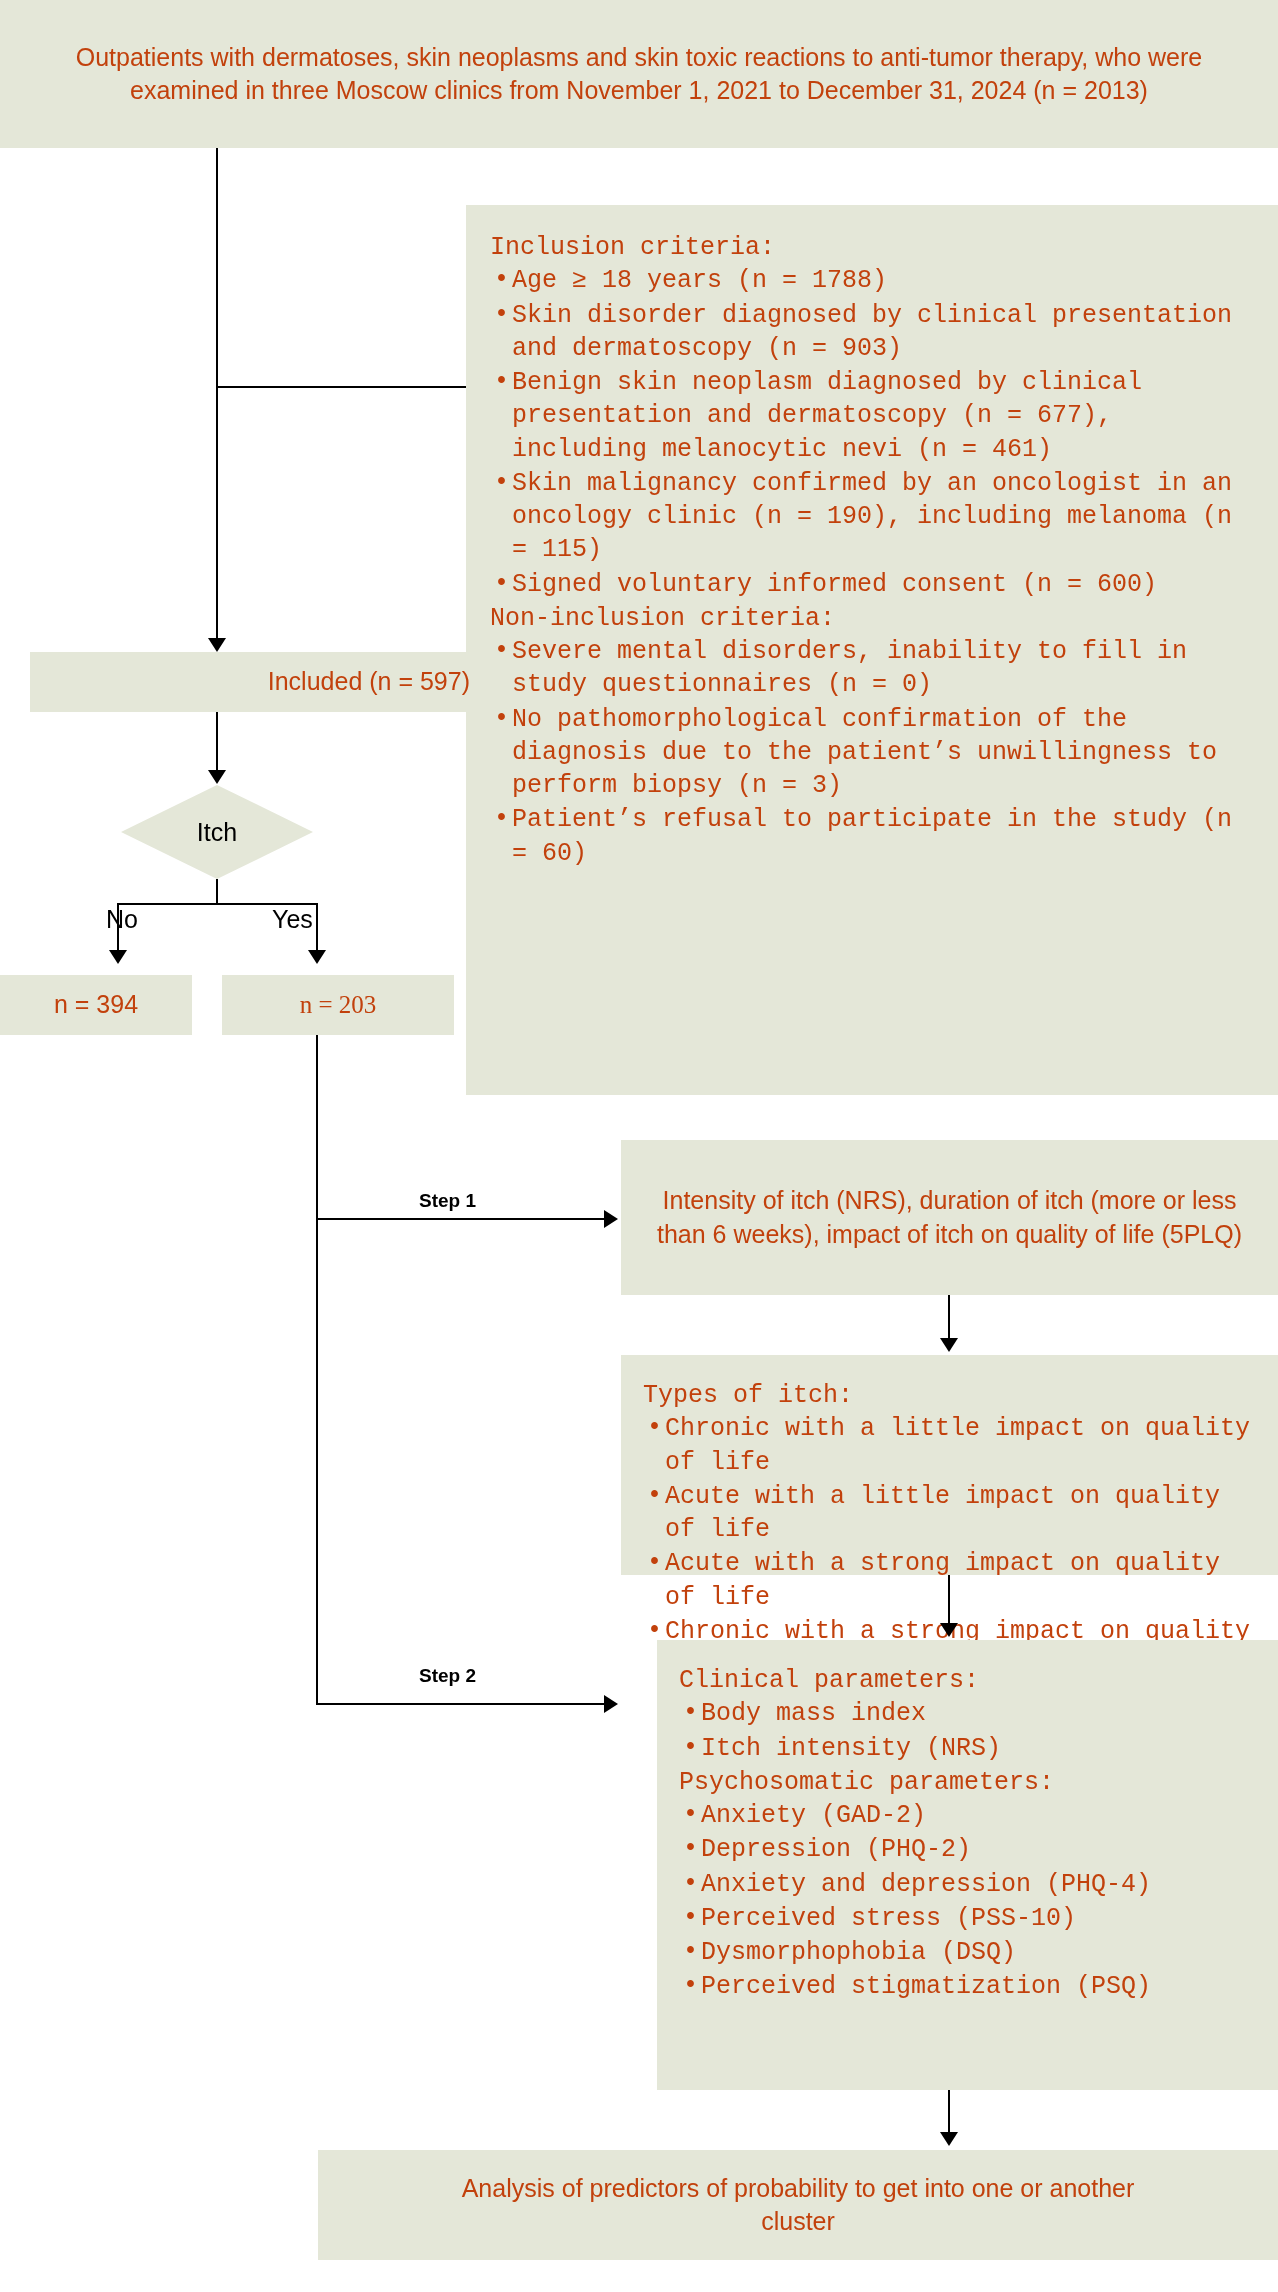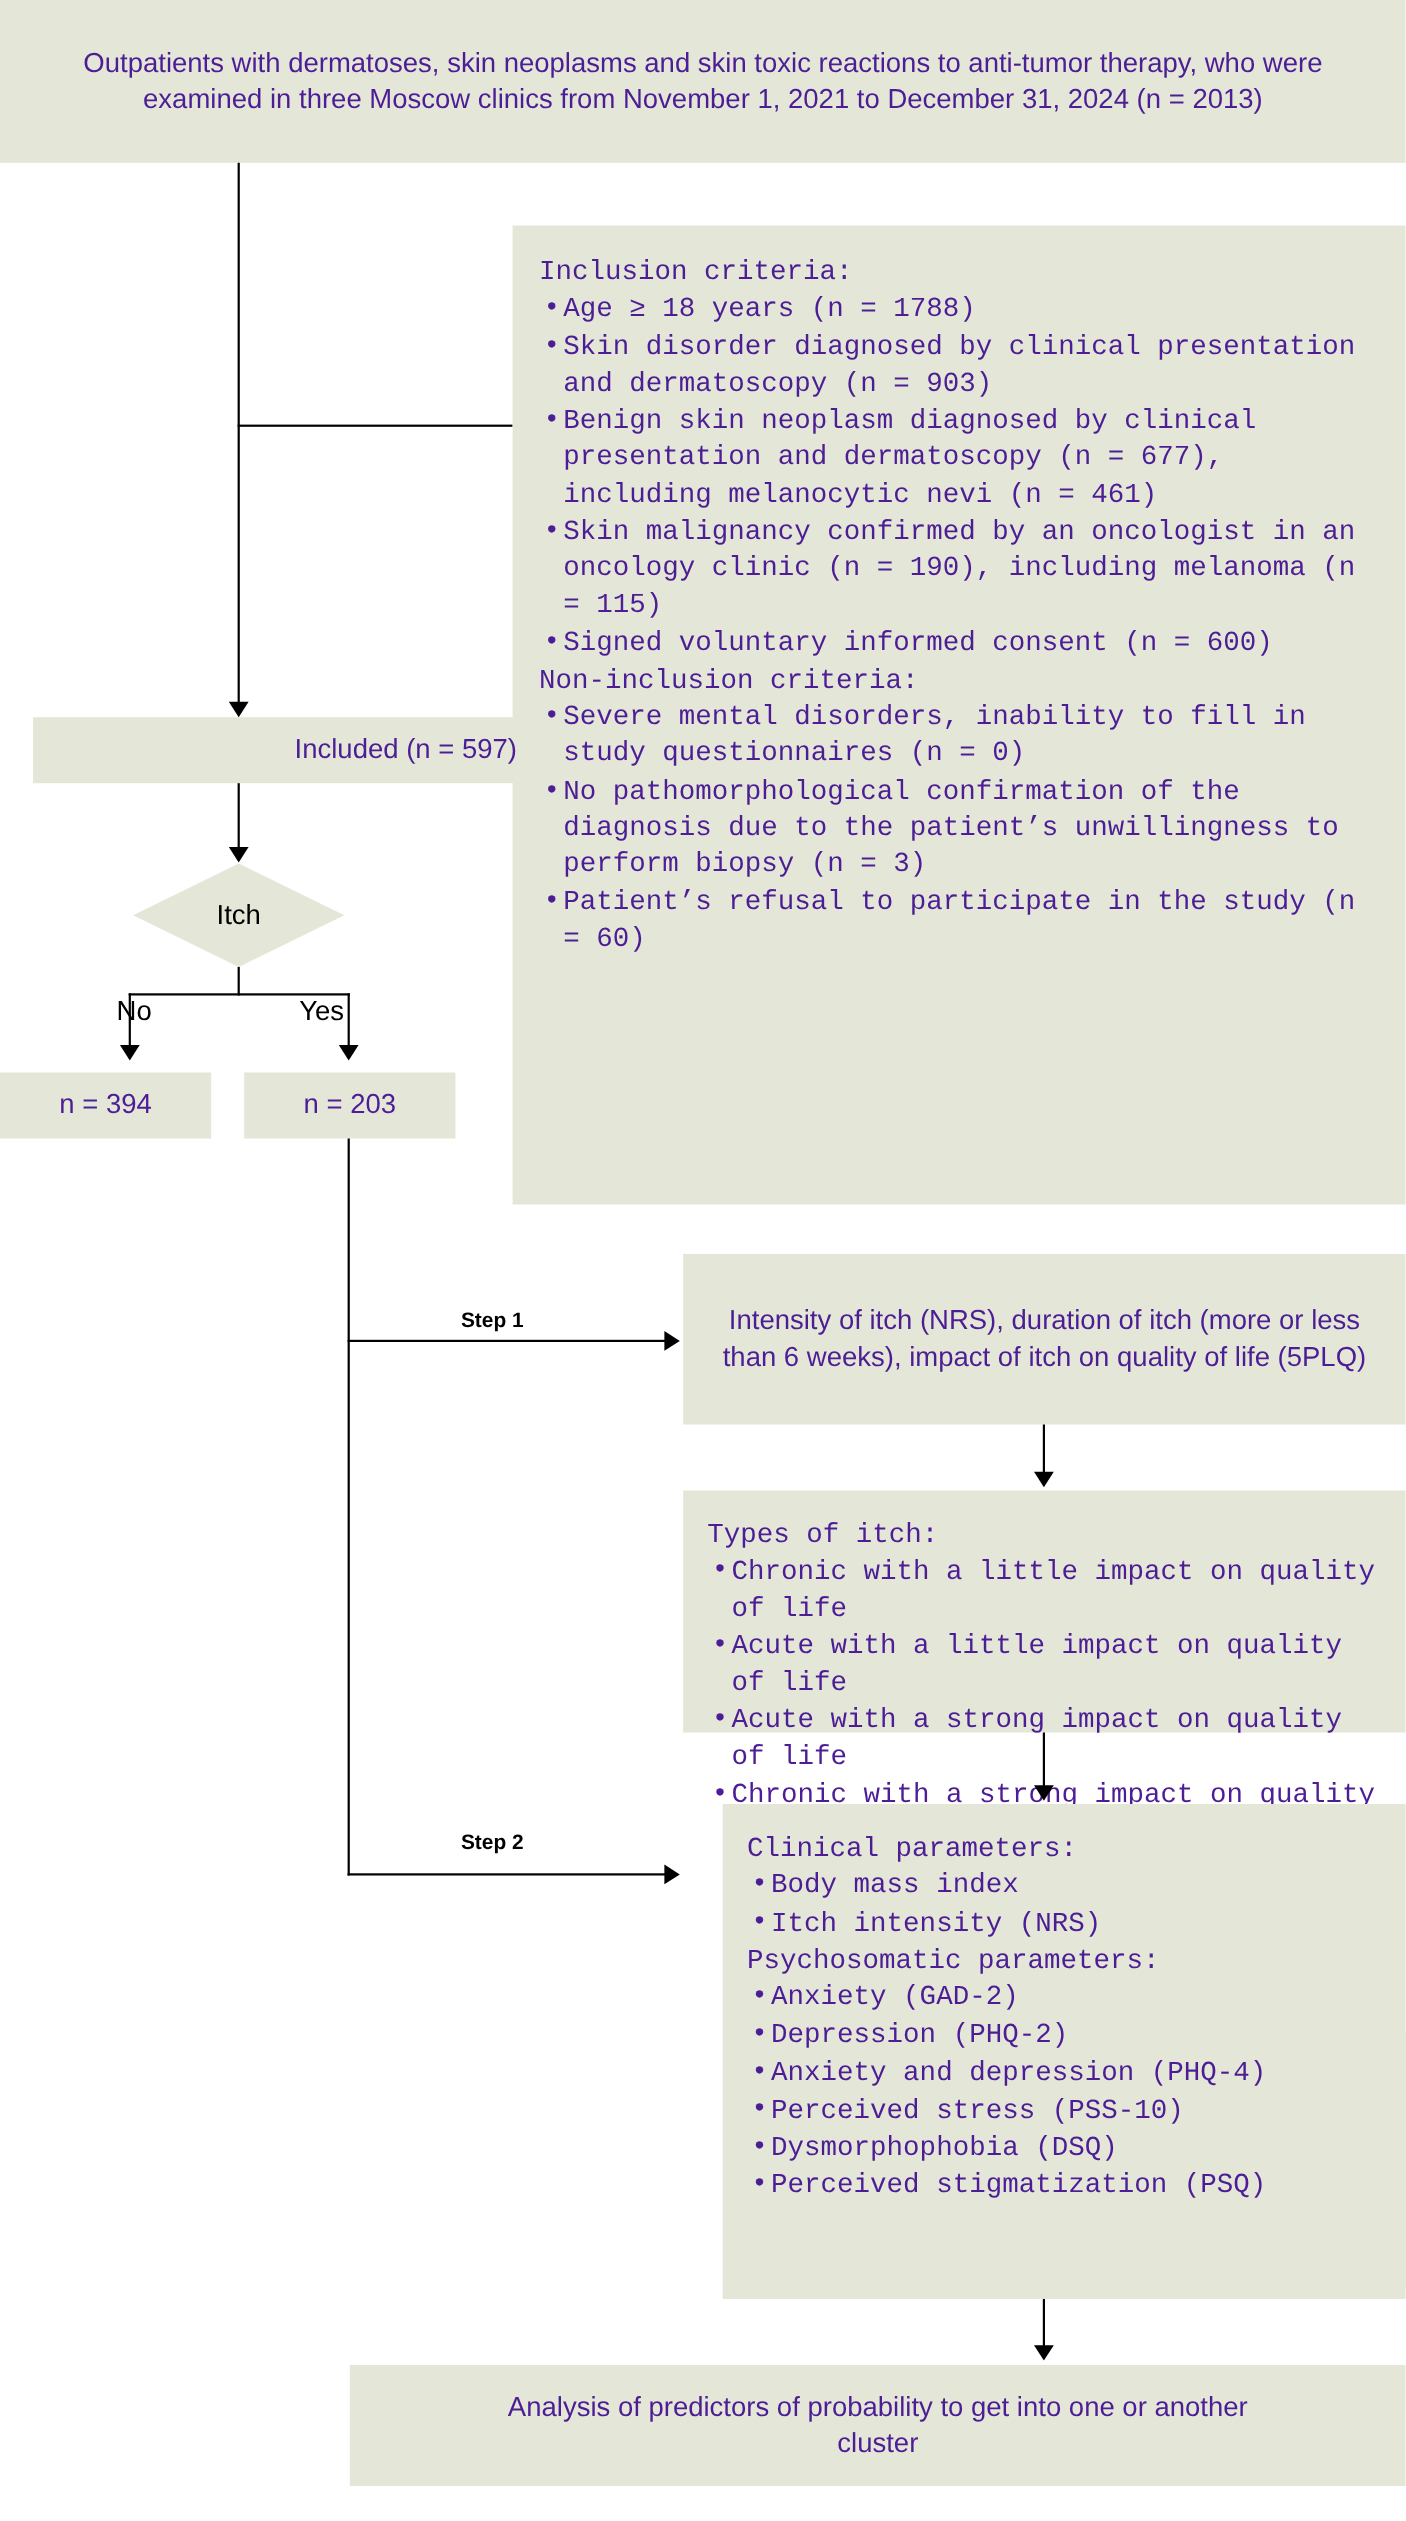--- a/index.html
+++ b/index.html
@@ -17,21 +17,21 @@
     height: 2292px;
     overflow: hidden;
     background: #ffffff;
   }
   .box {
     position: absolute;
     background: #e4e7d8;
     box-sizing: border-box;
     font-size: 25px;
     line-height: 1.33;
-    color: #4c1d95;
+    color: #c2410c;
   }
   .box.center {
     display: flex;
     flex-direction: column;
     align-items: center;
     justify-content: center;
     text-align: center;
   }
   .box.left {
     text-align: left;
@@ -166,21 +166,21 @@
   <div class="vline" style="left:316px; top:903px; width:2px; height:55px;"></div>
   <div class="arrow-down" style="left:308px; top:950px;"></div>
 
   <span class="edge-label" style="left:106px; top:905px;">No</span>
   <span class="edge-label" style="left:272px; top:905px;">Yes</span>
 
   <div class="box center" style="left:0px; top:975px; width:192px; height:60px;">
     <div>n = 394</div>
   </div>
 
-  <div class="box center" style="left:222px; top:975px; width:192px; height:60px;">
+  <div class="box center" style="left:222px; top:975px; width:232px; height:60px;font-family:Liberation Serif, serif;">
     <div>n = 203</div>
   </div>
 
   <div class="vline" style="left:316px; top:1035px; width:2px; height:670px;"></div>
 
   <div class="hline" style="left:316px; top:1218px; width:292px; height:2px;"></div>
   <div class="arrow-right" style="left:604px; top:1210px;"></div>
   <span class="step-label" style="left:419px; top:1190px;">Step 1</span>
 
   <div class="box center pad" style="left:621px; top:1140px; width:657px; height:155px;text-align:center;">

